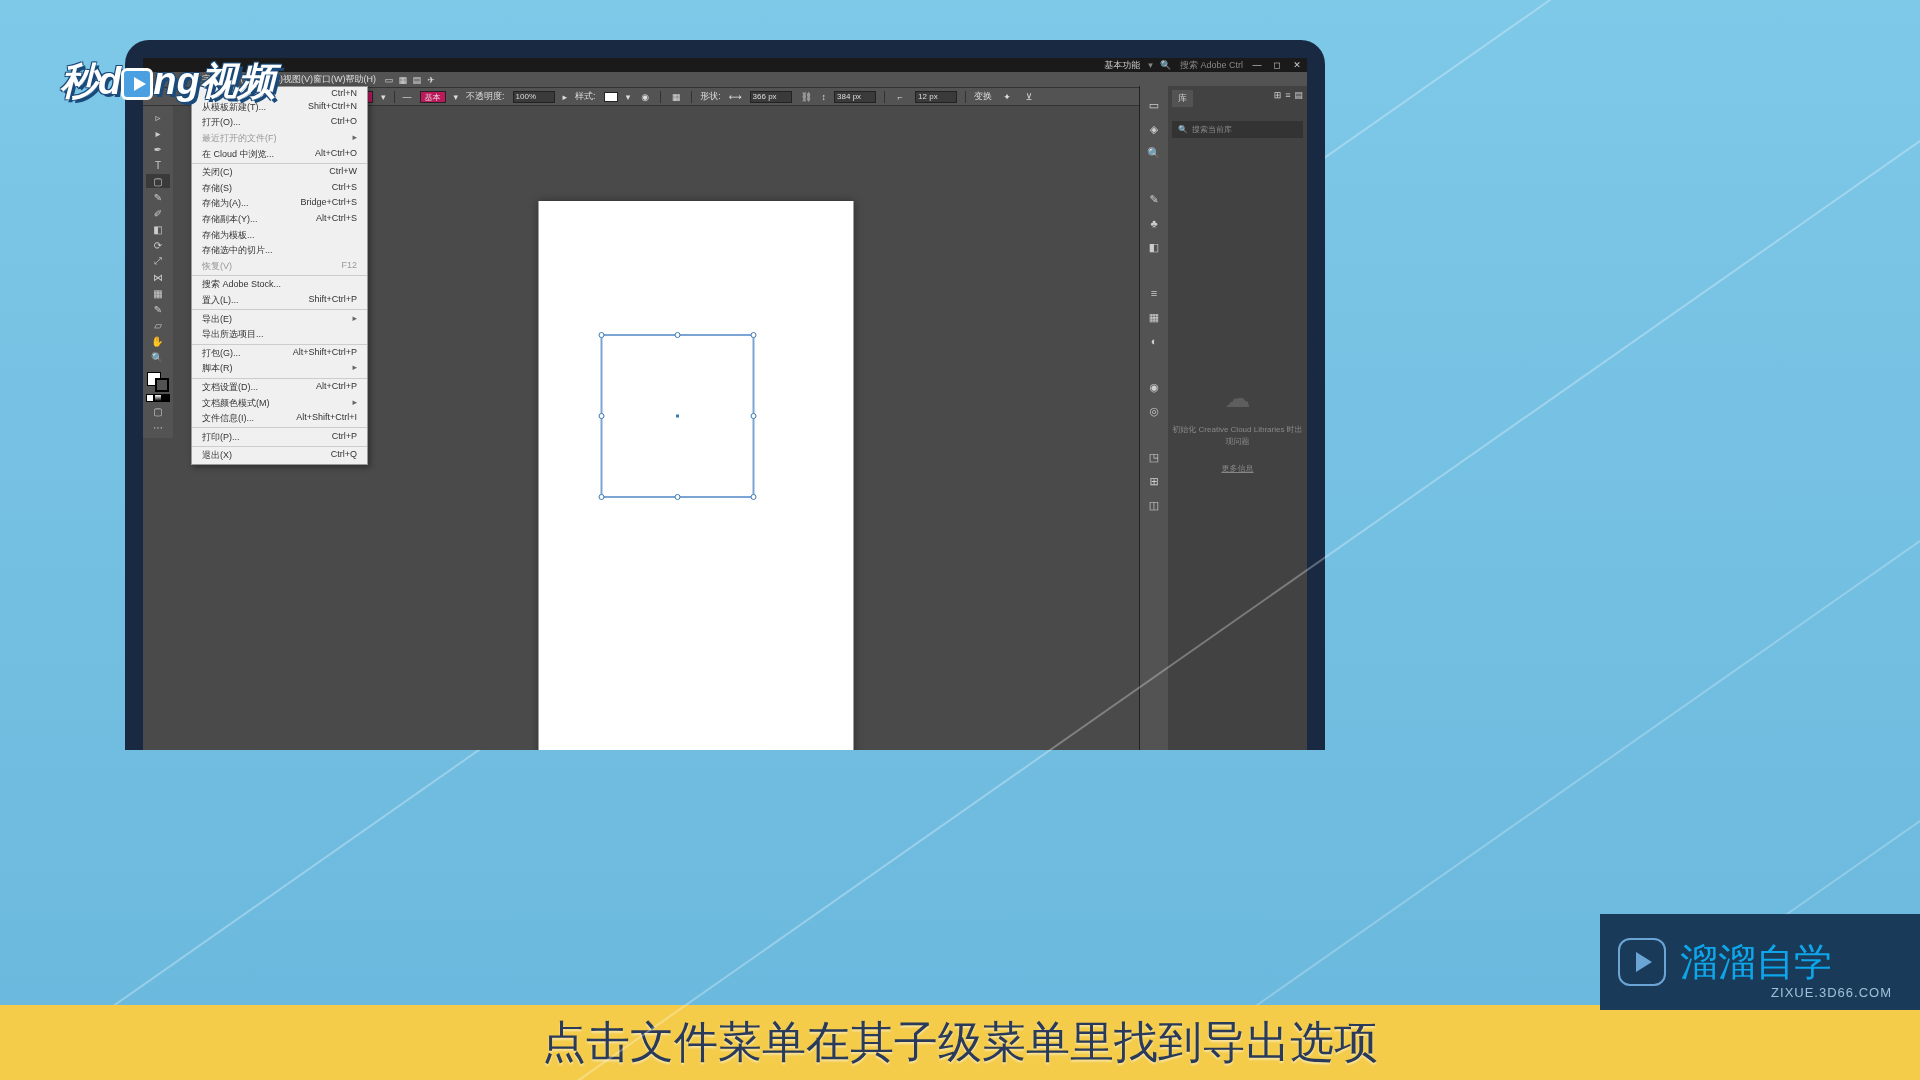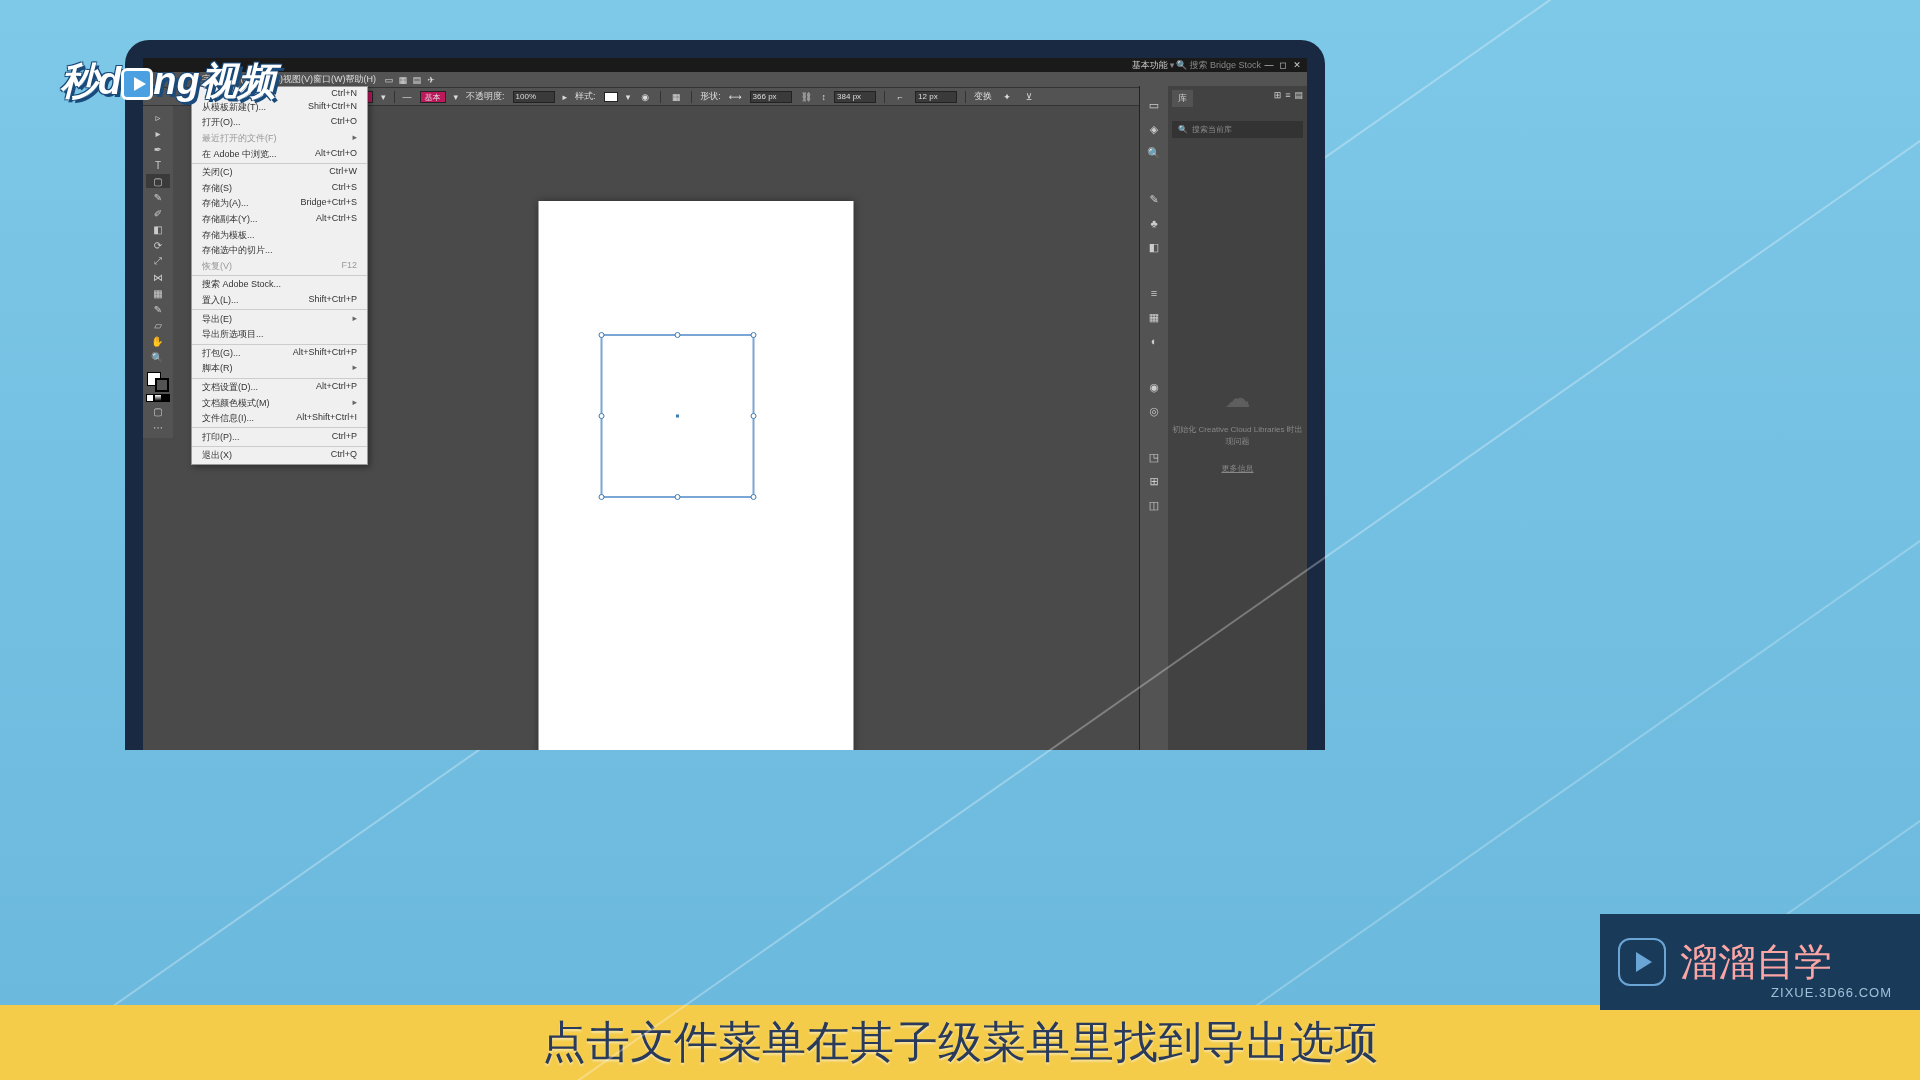--- a/index.html
+++ b/index.html
@@ -4,21 +4,21 @@
 <style>
 *{margin:0;padding:0;box-sizing:border-box;font-family:"Microsoft YaHei",Arial,sans-serif;user-select:none}
 body{width:1920px;height:1080px;background:linear-gradient(180deg,#7ec8e8 0%,#6ab8dd 100%);position:relative;overflow:hidden}
 body::before,body::after{content:"";position:absolute;width:200%;height:2px;background:rgba(255,255,255,.3);transform:rotate(-35deg)}
 body::before{top:20px;left:-400px}
 body::after{top:420px;left:-400px}
 .stripe{position:absolute;width:200%;height:2px;background:rgba(255,255,255,.25);transform:rotate(-35deg)}
 .laptop{position:absolute;top:40px;left:125px;width:1200px;height:710px;background:#1a2942;border-radius:24px 24px 0 0;padding:18px 18px 0 18px}
 .screen{width:100%;height:100%;background:#4a4a4a;position:relative;overflow:hidden}
 .titlebar{height:14px;background:#1a1a1a;display:flex;align-items:center;padding:0 4px;color:#ccc;font-size:9px}
-.titlebar .right{margin-left:auto;display:flex;gap:2px;align-items:center}
+.titlebar .right{margin-left:auto;display:flex;gap:8px;align-items:center}
 .menubar{height:15px;background:#535353;display:flex;align-items:center;color:#ddd;font-size:9px;padding-left:50px}
 .menubar span{padding:0 0;cursor:pointer}
 .toolbar{height:19px;background:#535353;border-top:1px solid #333;border-bottom:1px solid #333;display:flex;align-items:center;color:#ddd;font-size:9px;padding:0 6px;gap:8px}
 .toolbar .sep{width:1px;height:12px;background:#333}
 .toolbar input{width:42px;height:12px;background:#3a3a3a;border:1px solid #222;color:#ddd;font-size:8px;padding:0 2px}
 .toolbar .sw{width:14px;height:10px;background:#fff;border:1px solid #222}
 .toolbar .pill{background:#be185d;border:1px solid #222;padding:0 4px;height:12px;line-height:12px;font-size:8px}
 .workspace{position:absolute;top:48px;left:30px;right:0;bottom:0;background:#4a4a4a}
 .canvas{position:absolute;top:95px;left:46.1%;transform:translateX(-50%);width:315px;height:560px;background:#fff;box-shadow:0 0 8px rgba(0,0,0,.4)}
 .rect{position:absolute;top:133px;left:62px;width:154px;height:164px;border:2px solid #7ba5d4;background:transparent}
@@ -50,21 +50,21 @@
 .rlib .cloud{font-size:26px;opacity:.4;display:block;margin-bottom:4px}
 .rlib .link{text-decoration:underline;cursor:pointer;display:block;margin-top:14px}
 .logo1{position:absolute;top:56px;left:60px;z-index:200;color:#fff;font-size:38px;font-weight:900;font-style:italic;text-shadow:3px 3px 0 #1a4a7a,-1px -1px 0 #1a4a7a,1px -1px 0 #1a4a7a,-1px 1px 0 #1a4a7a}
 .logo1 .play{display:inline-block;width:32px;height:32px;background:#4aa0e0;border-radius:6px;vertical-align:middle;position:relative;border:3px solid #fff}
 .logo1 .play::after{content:"";position:absolute;top:6px;left:10px;border-left:12px solid #fff;border-top:7px solid transparent;border-bottom:7px solid transparent}
 .caption-bar{position:absolute;bottom:0;left:0;right:0;height:75px;background:#f4cc4a;display:flex;align-items:center;justify-content:center}
 .caption{color:#2a3a5a;font-size:44px;font-weight:500;text-shadow:0 2px 2px rgba(255,255,255,.5)}
 .logo2{position:absolute;bottom:70px;right:0;width:320px;height:96px;background:#1a3a5a;display:flex;align-items:center;padding:0 18px;gap:14px;z-index:50}
 .logo2 .ic{width:48px;height:48px;border:2px solid #6aa5d5;border-radius:12px;display:flex;align-items:center;justify-content:center;color:#6aa5d5}
 .logo2 .ic::after{content:"";border-left:16px solid #6aa5d5;border-top:10px solid transparent;border-bottom:10px solid transparent;margin-left:4px}
-.logo2 .txt{color:#fca5a5;font-size:38px;font-weight:400}
+.logo2 .txt{color:#0ea5e9;font-size:38px;font-weight:400}
 .logo2 .sub{position:absolute;bottom:10px;right:28px;color:#a0c0d8;font-size:13px;letter-spacing:1px}
 .tb-icon{width:14px;height:14px;display:inline-flex;align-items:center;justify-content:center;font-size:9px}
 .wctl{width:12px;height:10px;cursor:pointer;display:inline-flex;align-items:center;justify-content:center}
 </style>
 </head>
 <body>
 
 <div class="stripe" style="top:820px;left:-400px"></div>
 <div class="stripe" style="top:1100px;left:-400px"></div>
 
@@ -73,21 +73,21 @@
 </div>
 
 <div class="laptop">
 <div class="screen">
 
   <div class="titlebar">
     <div class="right">
       <span>基本功能</span>
       <span style="opacity:.6">▾</span>
       <span>🔍</span>
-      <span style="color:#888">搜索 Bridge Stock</span>
+      <span style="color:#888">搜索 Adobe Ctrl</span>
       <span class="wctl">—</span>
       <span class="wctl">◻</span>
       <span class="wctl">✕</span>
     </div>
   </div>
 
   <div class="menubar">
     <span>文字(T)</span>
     <span>选择(S)</span>
     <span>效果(C)</span>
@@ -235,21 +235,21 @@
         </div>
         <div class="item">
           <span>打开(O)...</span>
           <span>Ctrl+O</span>
         </div>
         <div class="item disabled">
           <span>最近打开的文件(F)</span>
           <span class="sub">▸</span>
         </div>
         <div class="item">
-          <span>在 Adobe 中浏览...</span>
+          <span>在 Cloud 中浏览...</span>
           <span>Alt+Ctrl+O</span>
         </div>
         <div class="div"></div>
         <div class="item">
           <span>关闭(C)</span>
           <span>Ctrl+W</span>
         </div>
         <div class="item">
           <span>存储(S)</span>
           <span>Ctrl+S</span>

